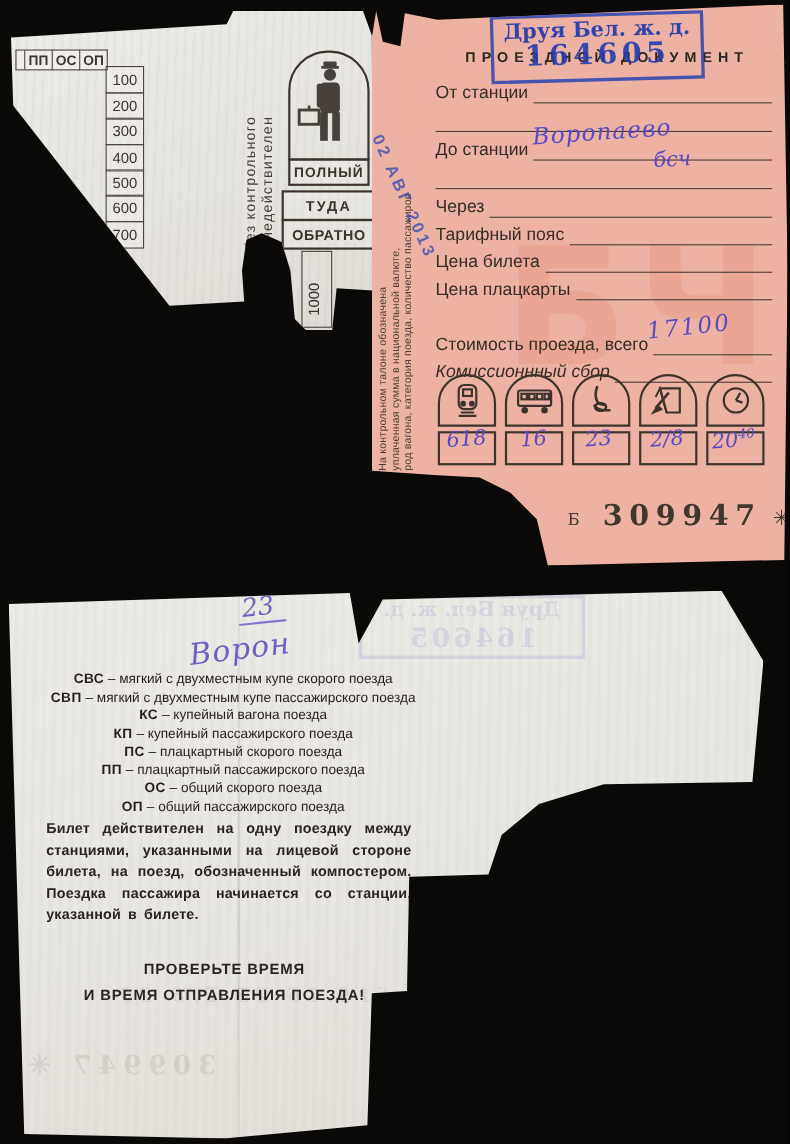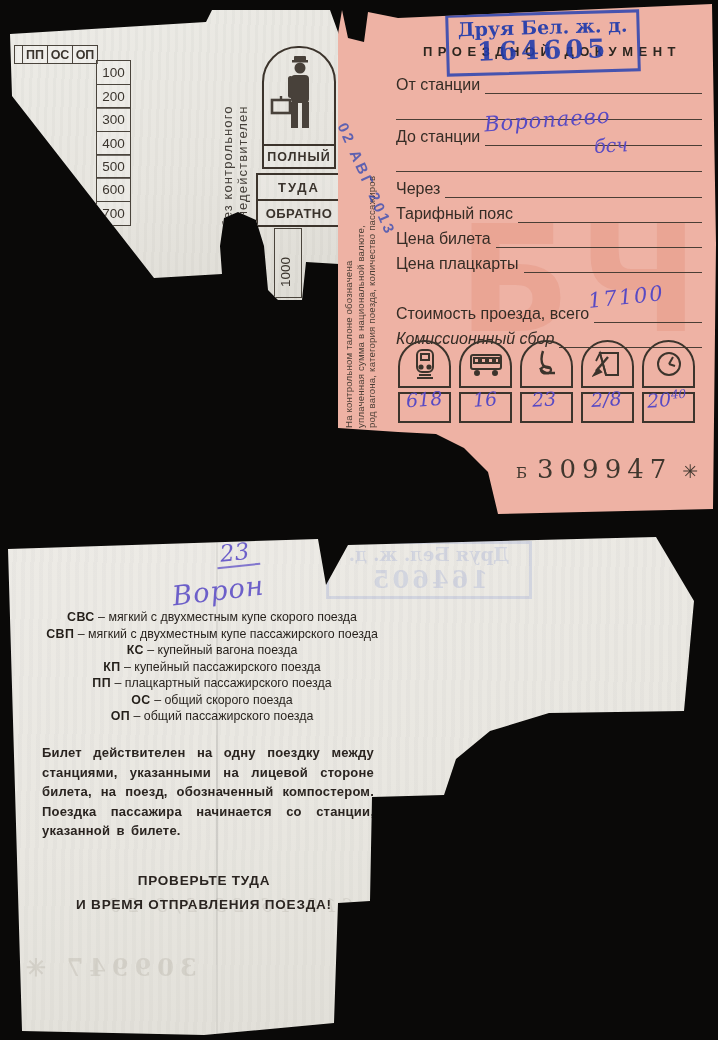--- a/index.html
+++ b/index.html
@@ -59,21 +59,21 @@
   .fline{flex:1;border-bottom:1.4px solid #4a3e35;height:100%;}
   .hw{position:absolute;font-family:"DejaVu Serif",serif;font-style:italic;color:#584ac4;}
   .iconcol{position:absolute;width:54px;}
   .ibox{width:49px;height:44px;border:2.6px solid #3c342c;border-radius:27px 27px 0 0;
     display:flex;align-items:center;justify-content:center;}
   .vbox{width:49px;height:27px;border:2.6px solid #3c342c;margin-top:4px;position:relative;}
   .vbox .hw{left:6px;top:-6px;font-size:19px;transform:rotate(-4deg);white-space:nowrap;}
   #serial{left:178px;top:450px;display:flex;align-items:baseline;
     font-family:"DejaVu Serif",serif;color:#40372e;}
   #serial .pre{font-size:15px;margin-right:10px;}
-  #serial .num{font-size:26px;font-weight:normal;letter-spacing:6px;}
+  #serial .num{font-size:26px;font-weight:bold;letter-spacing:6px;margin-left:11px;}
   #serial .star{font-size:19px;margin-left:10px;}
 
   
   #back{left:4px;top:533px;width:694px;height:506px;
     background:
       repeating-linear-gradient(91deg, rgba(0,0,0,.02) 0 4px, rgba(255,255,255,0) 4px 9px),
       linear-gradient(168deg,#edebe6 0%,#e9e7e1 50%,#dfddd6 100%);
     clip-path:polygon(4px 16px,314px 6px,322px 52px,344px 12px,652px 4px,690px 68px,
       680px 178px,545px 180px,486px 198px,452px 226px,440px 262px,368px 264px,366px 368px,
       334px 370px,330px 490px,200px 502px,18px 498px);}
@@ -305,29 +305,30 @@
     </div>
 
     <div id="bhand23" class="abs">23</div>
     <div id="bhandv" class="abs">Ворон</div>
 
     <div id="classes" class="abs">
       <div class="cls"><b>СВС</b> <span>– мягкий с двухместным купе скорого поезда</span></div>
       <div class="cls"><b>СВП</b> <span>– мягкий с двухместным купе пассажирского поезда</span></div>
       <div class="cls"><b>КС</b> <span>– купейный вагона поезда</span></div>
       <div class="cls"><b>КП</b> <span>– купейный пассажирского поезда</span></div>
+      <div class="cls"><b>ПС</b> <span>– плацкартный скорого поезда</span></div>
       <div class="cls"><b>ПП</b> <span>– плацкартный пассажирского поезда</span></div>
       <div class="cls"><b>ОС</b> <span>– общий  скорого поезда</span></div>
       <div class="cls"><b>ОП</b> <span>– общий пассажирского поезда</span></div>
     </div>
 
     <div id="bnote" class="abs">Билет действителен на одну поездку между станциями, указанными на лицевой стороне билета, на поезд, обозначенный компостером. Поездка пассажира начинается со станции, указанной в билете.</div>
 
     <div id="bwarn" class="abs">
-      <div>ПРОВЕРЬТЕ ТУДА</div>
+      <div>ПРОВЕРЬТЕ ВРЕМЯ</div>
       <div>И ВРЕМЯ ОТПРАВЛЕНИЯ ПОЕЗДА!</div>
     </div>
 
     <div id="ghost-row" class="abs mirror">618  16  23  2/8  20</div>
     <div id="ghost-serial" class="abs mirror">309947 ✳</div>
   </div>
 
 </div>
 
 </body></html>

